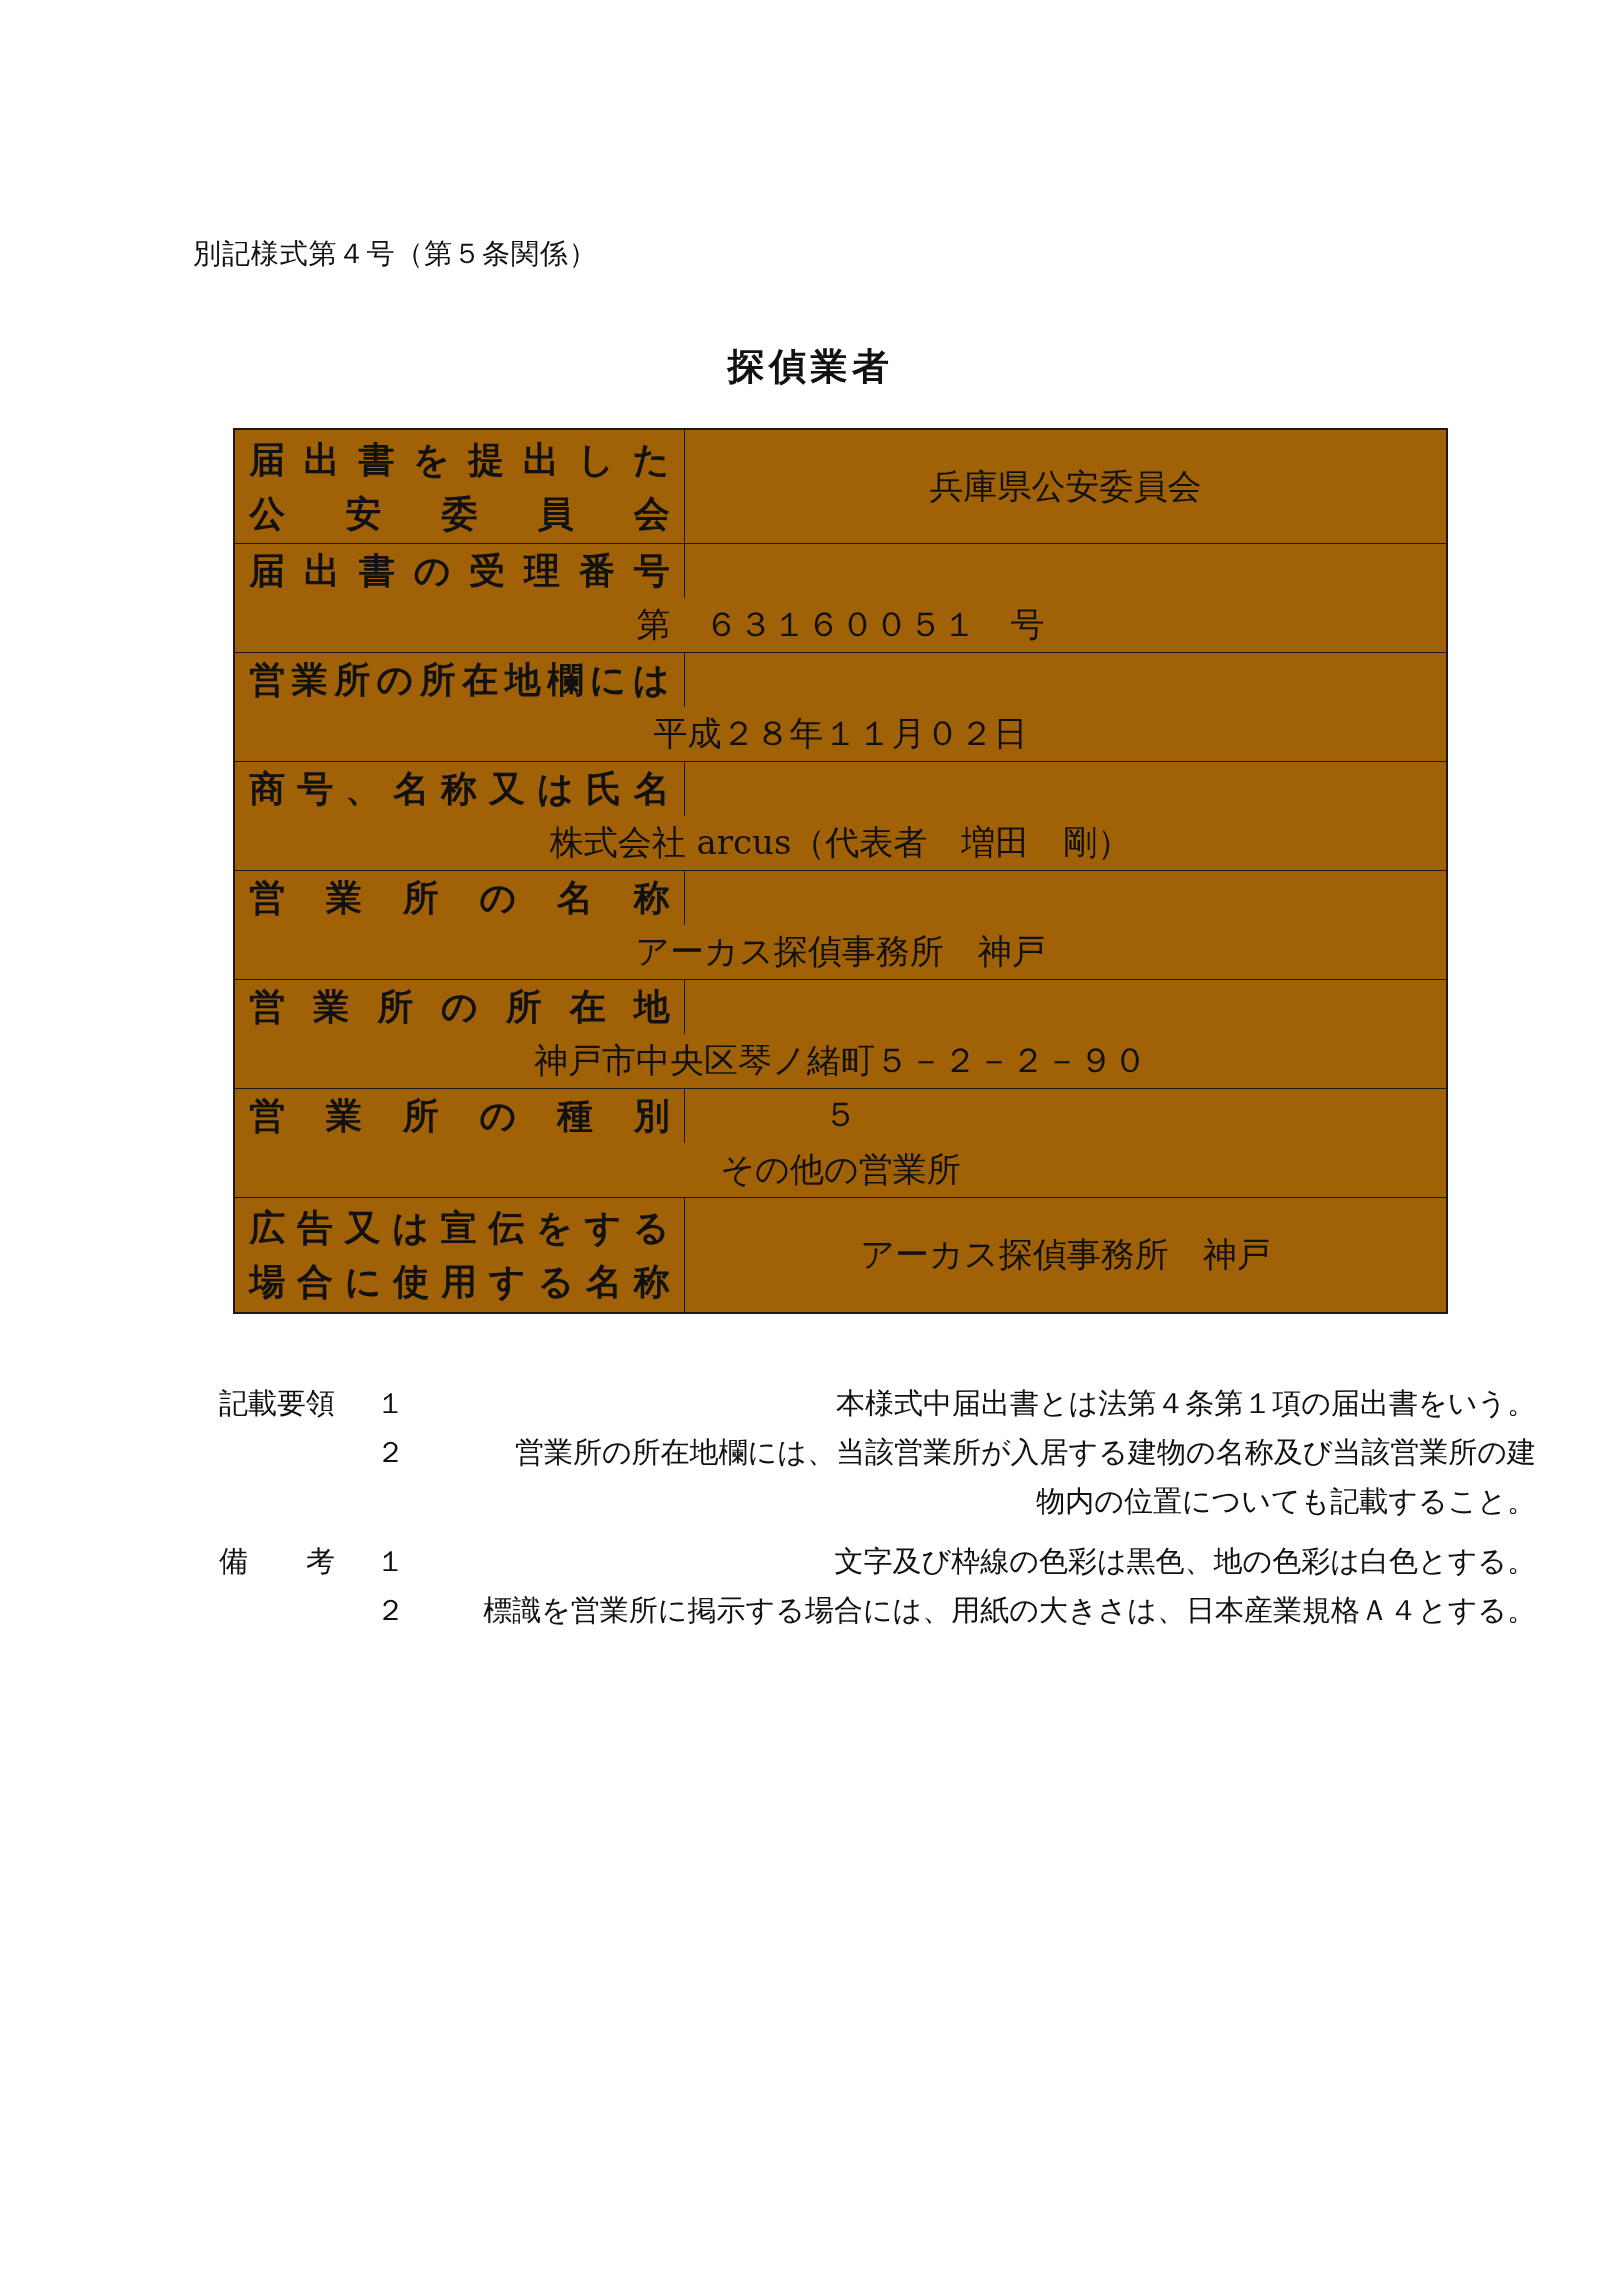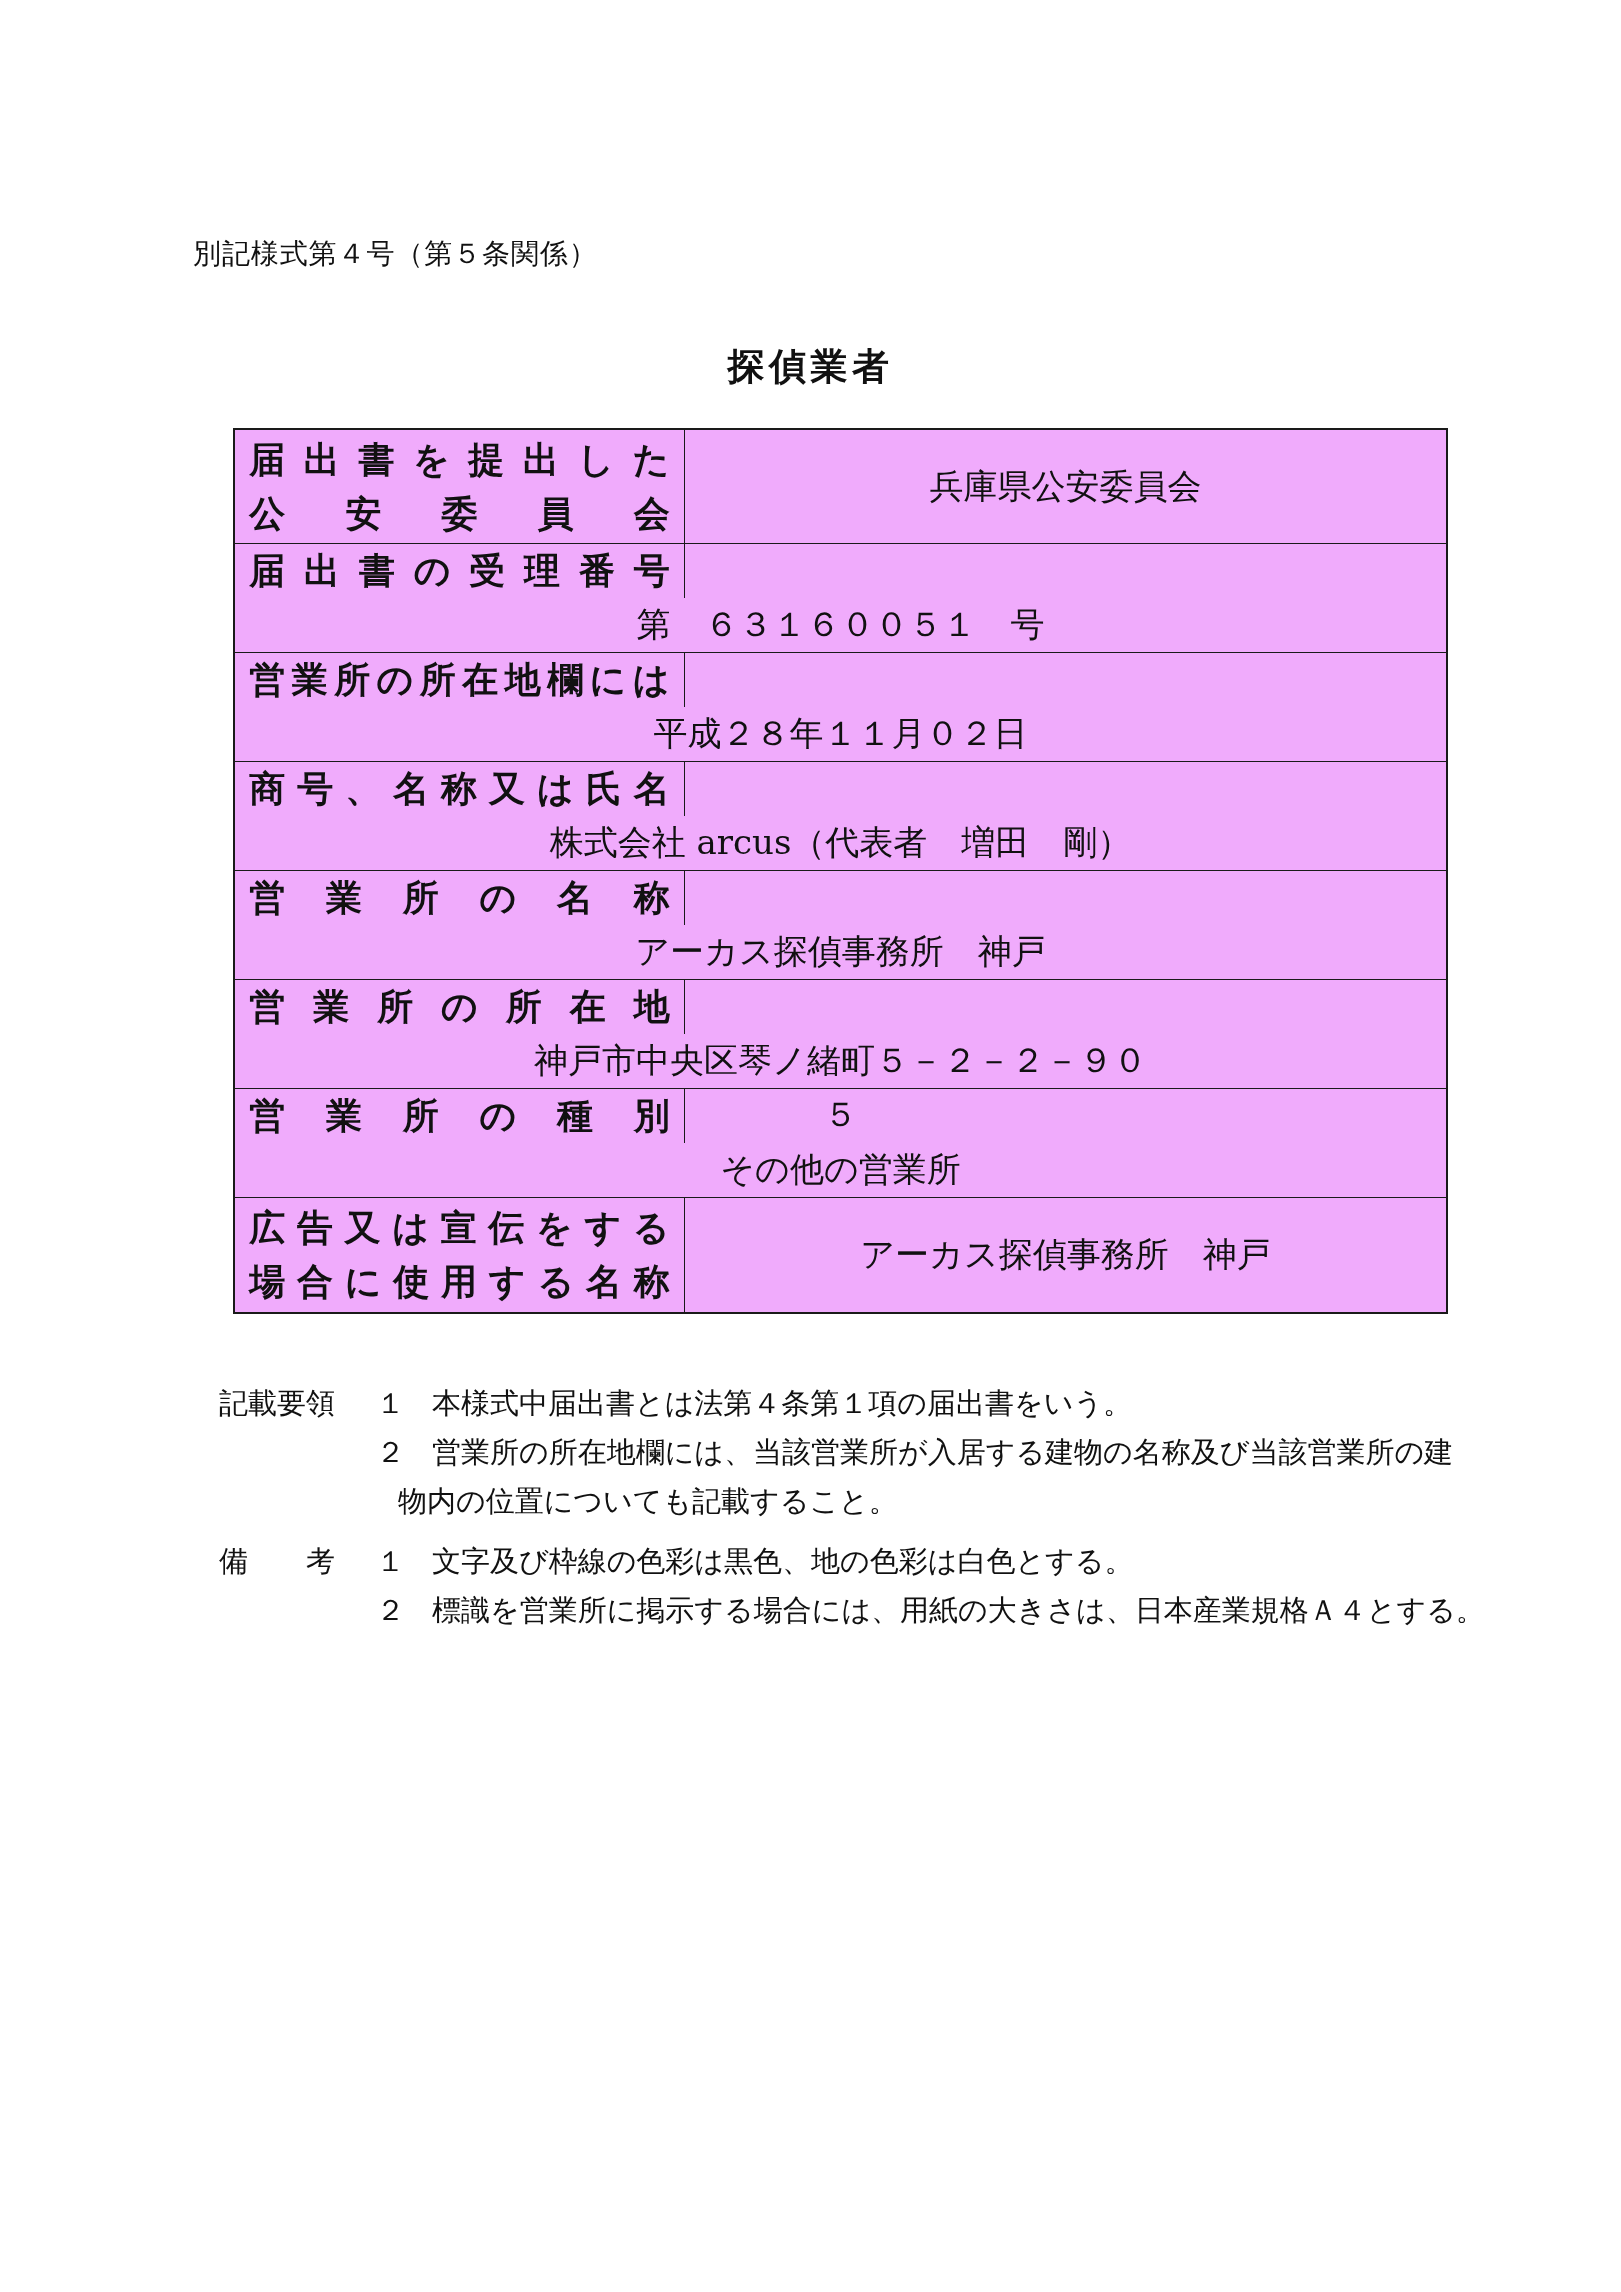--- a/index.html
+++ b/index.html
@@ -45,21 +45,21 @@
   
   .reg-table {
     position: absolute;
     left: 233px;
     top: 428px;
     width: 1215px;
     box-sizing: border-box;
     border: 2.7px solid #1a1a1a;
     display: flex;
     flex-direction: column;
-    background: #f0abfc;
+    background: #a16207;
   }
   .trow {
     display: flex;
     box-sizing: border-box;
   }
   .trow + .trow {
     border-top: 1.8px solid #1a1a1a;
   }
   .trow.h1 { height: 113px; }
   .trow.h2 { height: 109px; flex-direction: column; }
@@ -116,20 +116,21 @@
     white-space: pre;
     margin-top: 11px;
   }
   .nl-num {
     width: 56px;
     flex-shrink: 0;
   }
   .nl-text {
     flex: 1;
     white-space: nowrap;
+    text-align: right;
   }
   .note-line.cont {
     padding-left: 179px;
   }
 </style>
 </head>
 <body>
 
 <div class="page">
 

